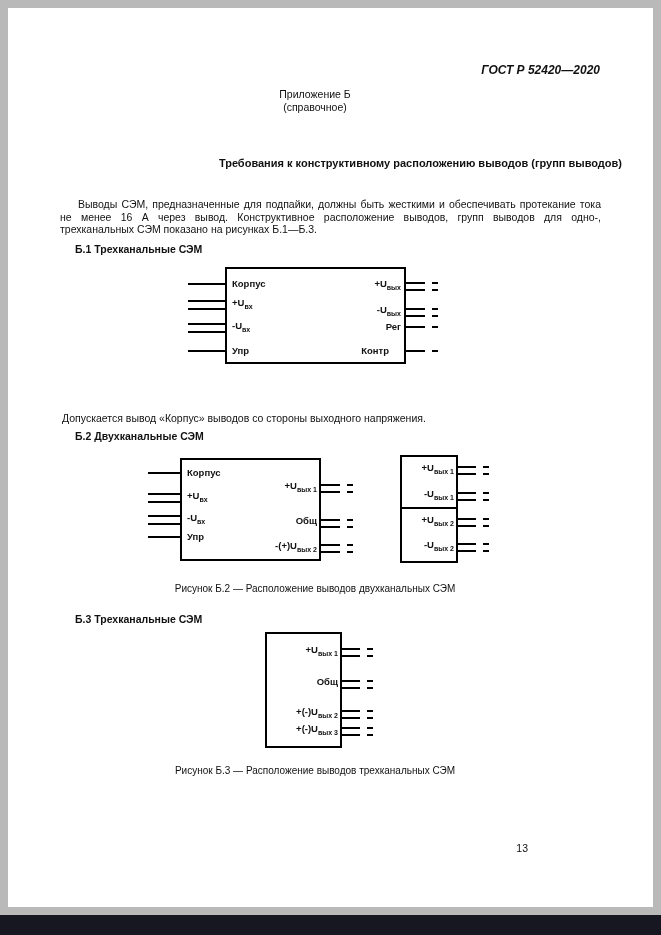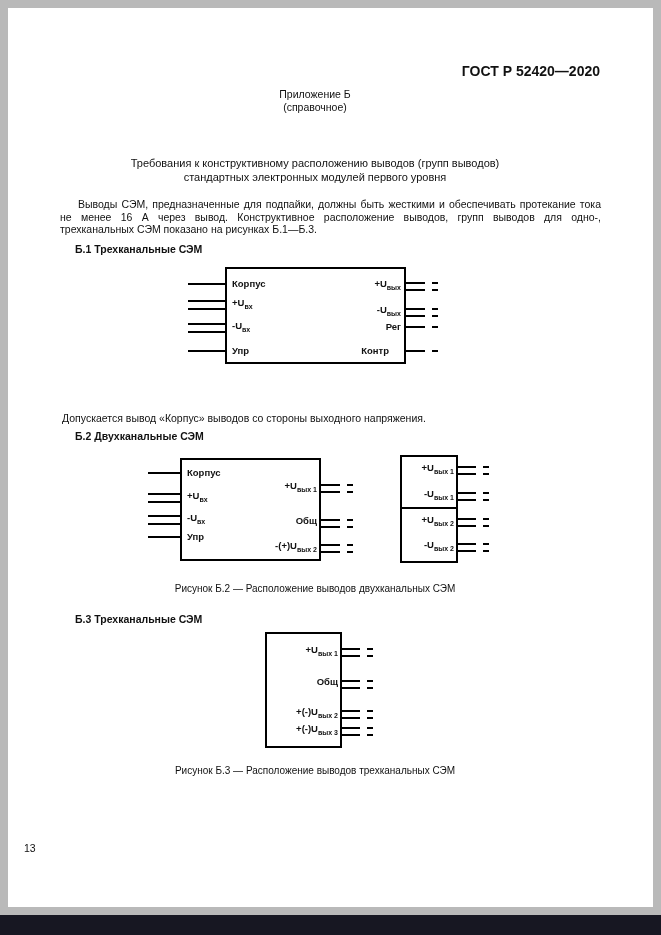--- a/index.html
+++ b/index.html
@@ -10,22 +10,22 @@
     position:relative;
     color:#111;
   }
   .page {
     position:absolute; left:8px; top:8px;
     width:645px; height:899px;
     background:#ffffff;
   }
   .abs { position:absolute; }
   .center { left:0; width:614px; text-align:center; }
-  .b { font-weight:normal; }
-  .hdr { font-weight:bold; font-size:14px; }
+  .b { font-weight:bold;text-align:right; }
+  .hdr { font-weight:bold; font-size:12px;font-style:italic; }
   .txt { font-size:10.5px; line-height:12.5px; }
   .heading { font-weight:bold; font-size:10.5px; }
   .cap { font-size:10px; }
   .para { text-align:justify; text-indent:18px; }
   .box { position:absolute; border:2px solid #000; box-sizing:border-box; background:#fff; }
   .pin { position:absolute; height:2px; background:#000; }
   .pind { position:absolute; height:0; border-top:2px dashed #000; }
   .lbl { position:absolute; font-weight:bold; font-size:9.5px; white-space:nowrap; line-height:11px; }
   .lbl sub { font-size:7px; font-weight:bold; }
   .lbl.r { text-align:right; }
@@ -40,21 +40,20 @@
 
 <div class="page">
 
   <div class="abs hdr" style="left:0;top:55px;width:592px;text-align:right">ГОСТ Р 52420—2020</div>
 
   <div class="abs center txt" style="top:93px">(справочное)</div>
   <div class="abs center txt" style="top:80px">Приложение Б</div>
 
   <div class="abs center b" style="top:148px;font-size:11px;line-height:14px">
     <div>Требования к конструктивному расположению выводов (групп выводов)</div>
-    <div>стандартных электронных модулей первого уровня</div>
   </div>
 
   <div class="abs txt para" style="left:52px;top:190px;width:541px">Выводы СЭМ, предназначенные для подпайки, должны быть жесткими и обеспечивать протекание тока не менее 16 А через вывод. Конструктивное расположение выводов, групп выводов для одно-, трехканальных СЭМ показано на рисунках Б.1—Б.3.</div>
 
   <div class="abs heading" style="left:67px;top:235px">Б.1 Трехканальные СЭМ</div>
 
   <div>
     <div class="box" style="left:217px;top:259px;width:181px;height:97px"></div>
 
     <div class="lbl" style="left:224px;top:270px"><span>Корпус</span><sub></sub></div>
@@ -177,16 +176,16 @@
     <div class="pin" style="left:334px;top:709px;width:12px"></div>
     <div class="pind" style="left:346px;top:709px;width:19px"></div>
     <div class="pin" style="left:334px;top:719px;width:12px"></div>
     <div class="pind" style="left:346px;top:719px;width:19px"></div>
     <div class="pin" style="left:334px;top:726px;width:12px"></div>
     <div class="pind" style="left:346px;top:726px;width:19px"></div>
   </div>
 
   <div class="abs center cap" style="top:757px">Рисунок Б.3 — Расположение выводов трехканальных СЭМ</div>
 
-  <div class="abs txt" style="left:16px;top:834px;width:520px;">13</div>
+  <div class="abs txt" style="left:0;top:834px;width:520px;text-align:right">13</div>
 </div>
 
 <div class="bottombar"></div>
 
 </body></html>

